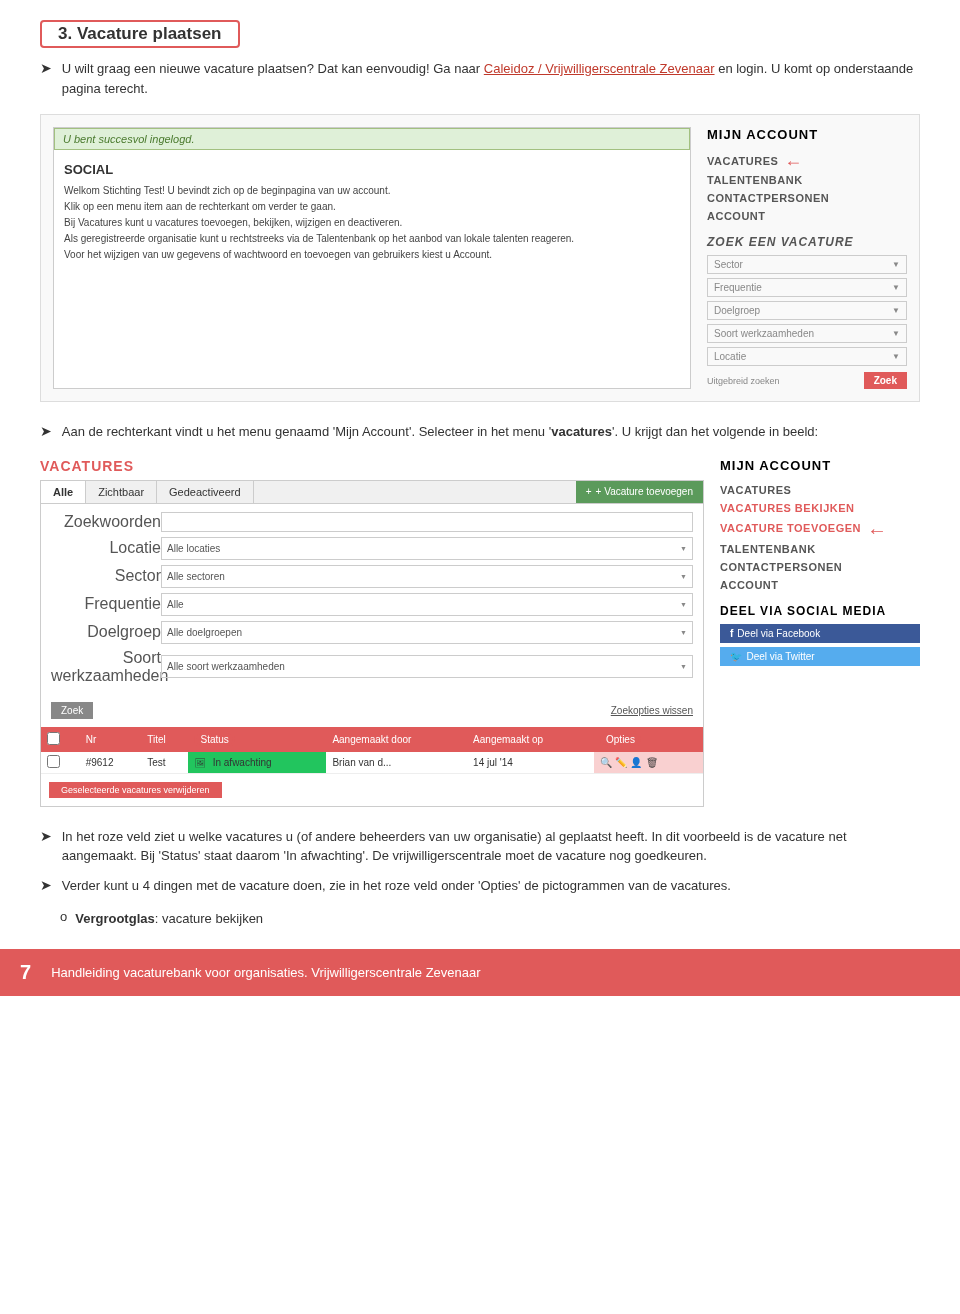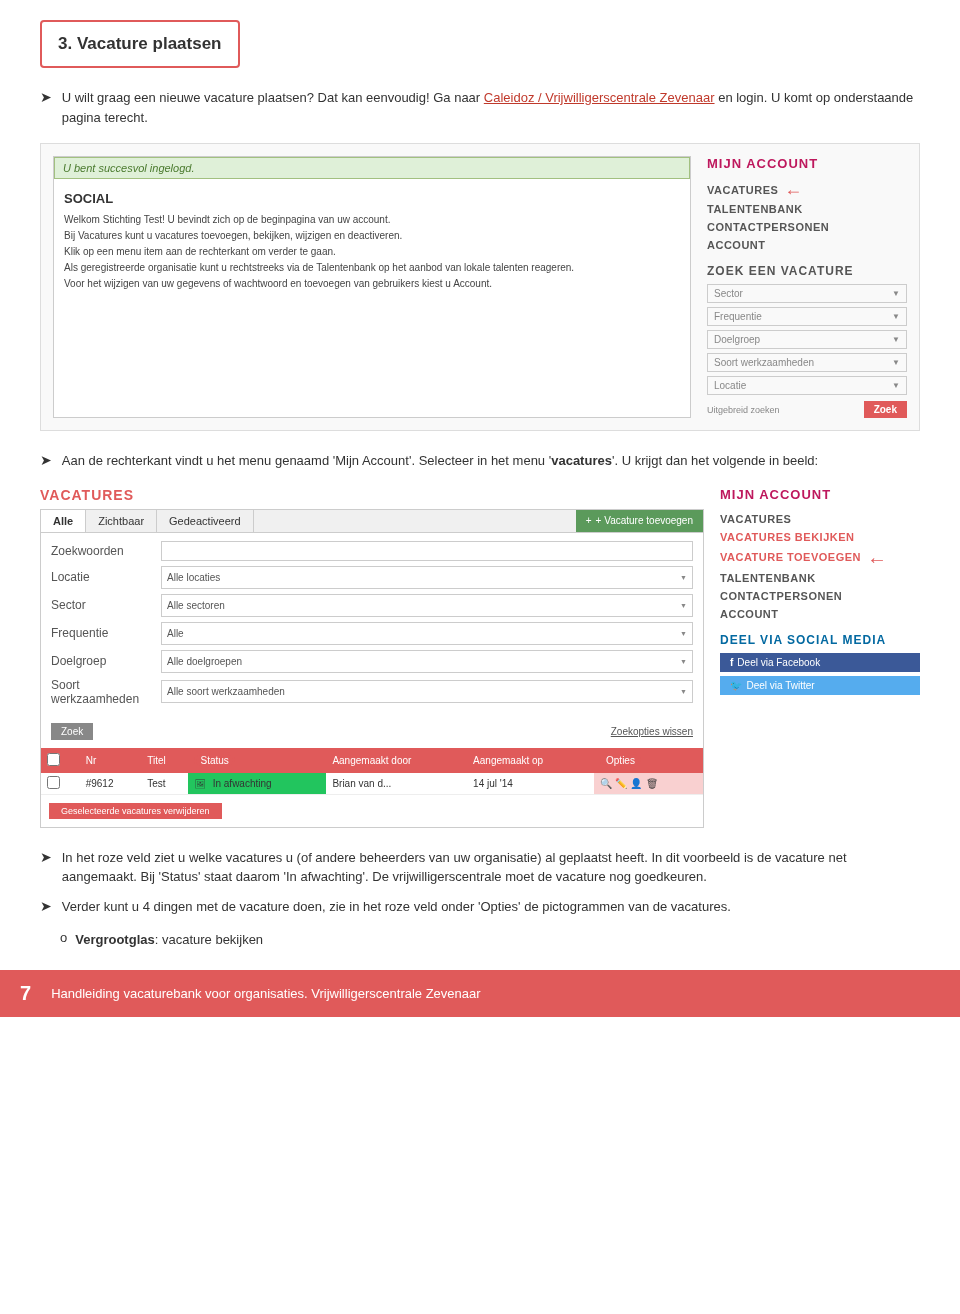--- a/index.html
+++ b/index.html
@@ -76,21 +76,21 @@
     }
 
     
     .screen-right {
       width: 200px;
       flex-shrink: 0;
     }
     .mijn-account-title {
       font-size: 13px;
       font-weight: bold;
-      color: #be185d;
+      color: #000000;
       letter-spacing: 1px;
       margin-bottom: 8px;
       text-transform: uppercase;
     }
     .account-menu-item {
       font-size: 11px;
       font-weight: bold;
       color: #555;
       letter-spacing: 0.5px;
       padding: 3px 0;
@@ -103,20 +103,21 @@
       font-size: 18px;
       margin-left: 6px;
     }
     .zoek-vacature-title {
       font-size: 12px;
       font-weight: bold;
       color: #555;
       letter-spacing: 1px;
       text-transform: uppercase;
       margin: 10px 0 6px 0;
+      font-style: italic;
     }
     .search-field {
       border: 1px solid #ccc;
       padding: 3px 6px;
       font-size: 10px;
       width: 100%;
       margin-bottom: 4px;
       display: flex;
       align-items: center;
       justify-content: space-between;
@@ -198,23 +199,24 @@
     .filter-grid {
       padding: 8px 10px;
     }
     .filter-row {
       display: flex;
       align-items: center;
       margin-bottom: 5px;
     }
     .filter-label {
       width: 110px;
-      font-size: 12px;
+      font-size: 16px;
       color: #555;
       flex-shrink: 0;
+      text-align: right;
     }
     .filter-input {
       flex: 1;
       border: 1px solid #ccc;
       padding: 2px 5px;
       font-size: 10px;
       height: 20px;
     }
     .filter-select {
       flex: 1;
@@ -311,21 +313,21 @@
       font-size: 11px;
       font-weight: bold;
       color: #555;
       letter-spacing: 0.5px;
       padding: 3px 0;
       text-transform: uppercase;
     }
     .deel-via-title {
       font-size: 12px;
       font-weight: bold;
-      color: #0369a1;
+      color: #000000;
       letter-spacing: 1px;
       text-transform: uppercase;
       margin: 10px 0 6px 0;
     }
     .social-btn {
       padding: 4px 10px;
       font-size: 10px;
       margin-bottom: 4px;
       cursor: pointer;
       display: inline-flex;
@@ -395,21 +397,21 @@
 <div class="page-container">
 
   
   <div>
     
     
   </div>
   
   
 
-  <div style="border: 2px solid #e05a5a; border-radius:4px; padding:12px 16px; margin-bottom:20px; display:inline-block; font-size:17px; font-weight:bold; color:#333;">
+  <div style="border: 2px solid #e05a5a; border-radius:4px; padding:2px 16px; margin-bottom:11px; display:inline-block; font-size:17px; font-weight:bold; color:#333;">
     <span>3.</span>
     <span>Vacature plaatsen</span>
   </div>
 
   
   <div class="bullet-row">
     <span class="bullet-arrow">➤</span>
     <span class="bullet-text">
       <span>U wilt graag een nieuwe vacature plaatsen? Dat kan eenvoudig! Ga naar</span>
       <a href="#">Caleidoz / Vrijwilligerscentrale Zevenaar</a>
@@ -418,22 +420,22 @@
   </div>
 
   
   <div class="screenshot-area">
 
     <div class="screen-left">
       <div class="screen-success-bar">U bent succesvol ingelogd.</div>
       <div class="screen-welkom">SOCIAL</div>
       <div class="screen-body-text">
         <p>Welkom Stichting Test! U bevindt zich op de beginpagina van uw account.</p>
+        <p>Klik op een menu item aan de rechterkant om verder te gaan.</p>
         <p>Bij Vacatures kunt u vacatures toevoegen, bekijken, wijzigen en deactiveren.</p>
-        <p>Klik op een menu item aan de rechterkant om verder te gaan.</p>
         <p>Als geregistreerde organisatie kunt u rechtstreeks via de Talentenbank op het aanbod van lokale talenten reageren.</p>
         <p>Voor het wijzigen van uw gegevens of wachtwoord en toevoegen van gebruikers kiest u Account.</p>
       </div>
     </div>
 
     <div class="screen-right">
       <div class="mijn-account-title">MIJN ACCOUNT</div>
 
       <div class="row-with-arrow">
         <div class="account-menu-item">VACATURES</div>

